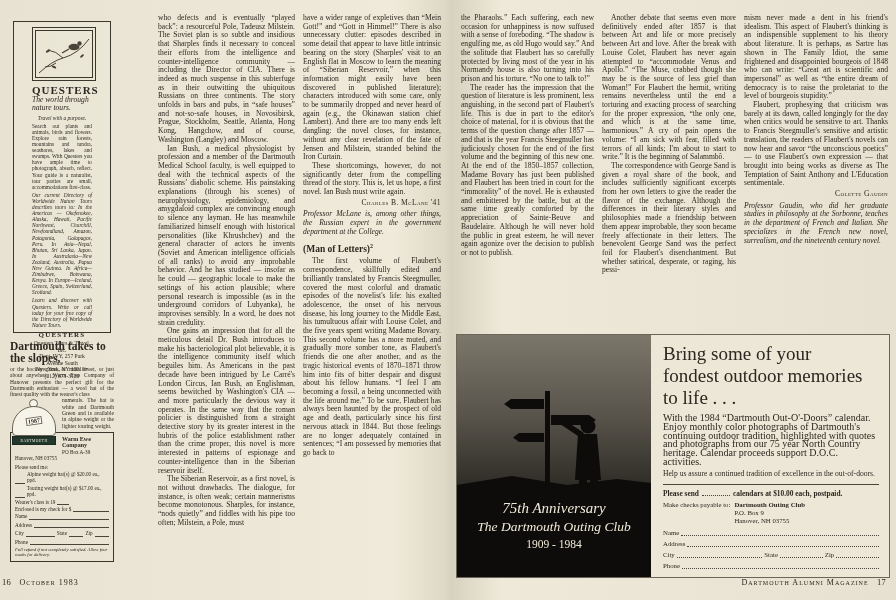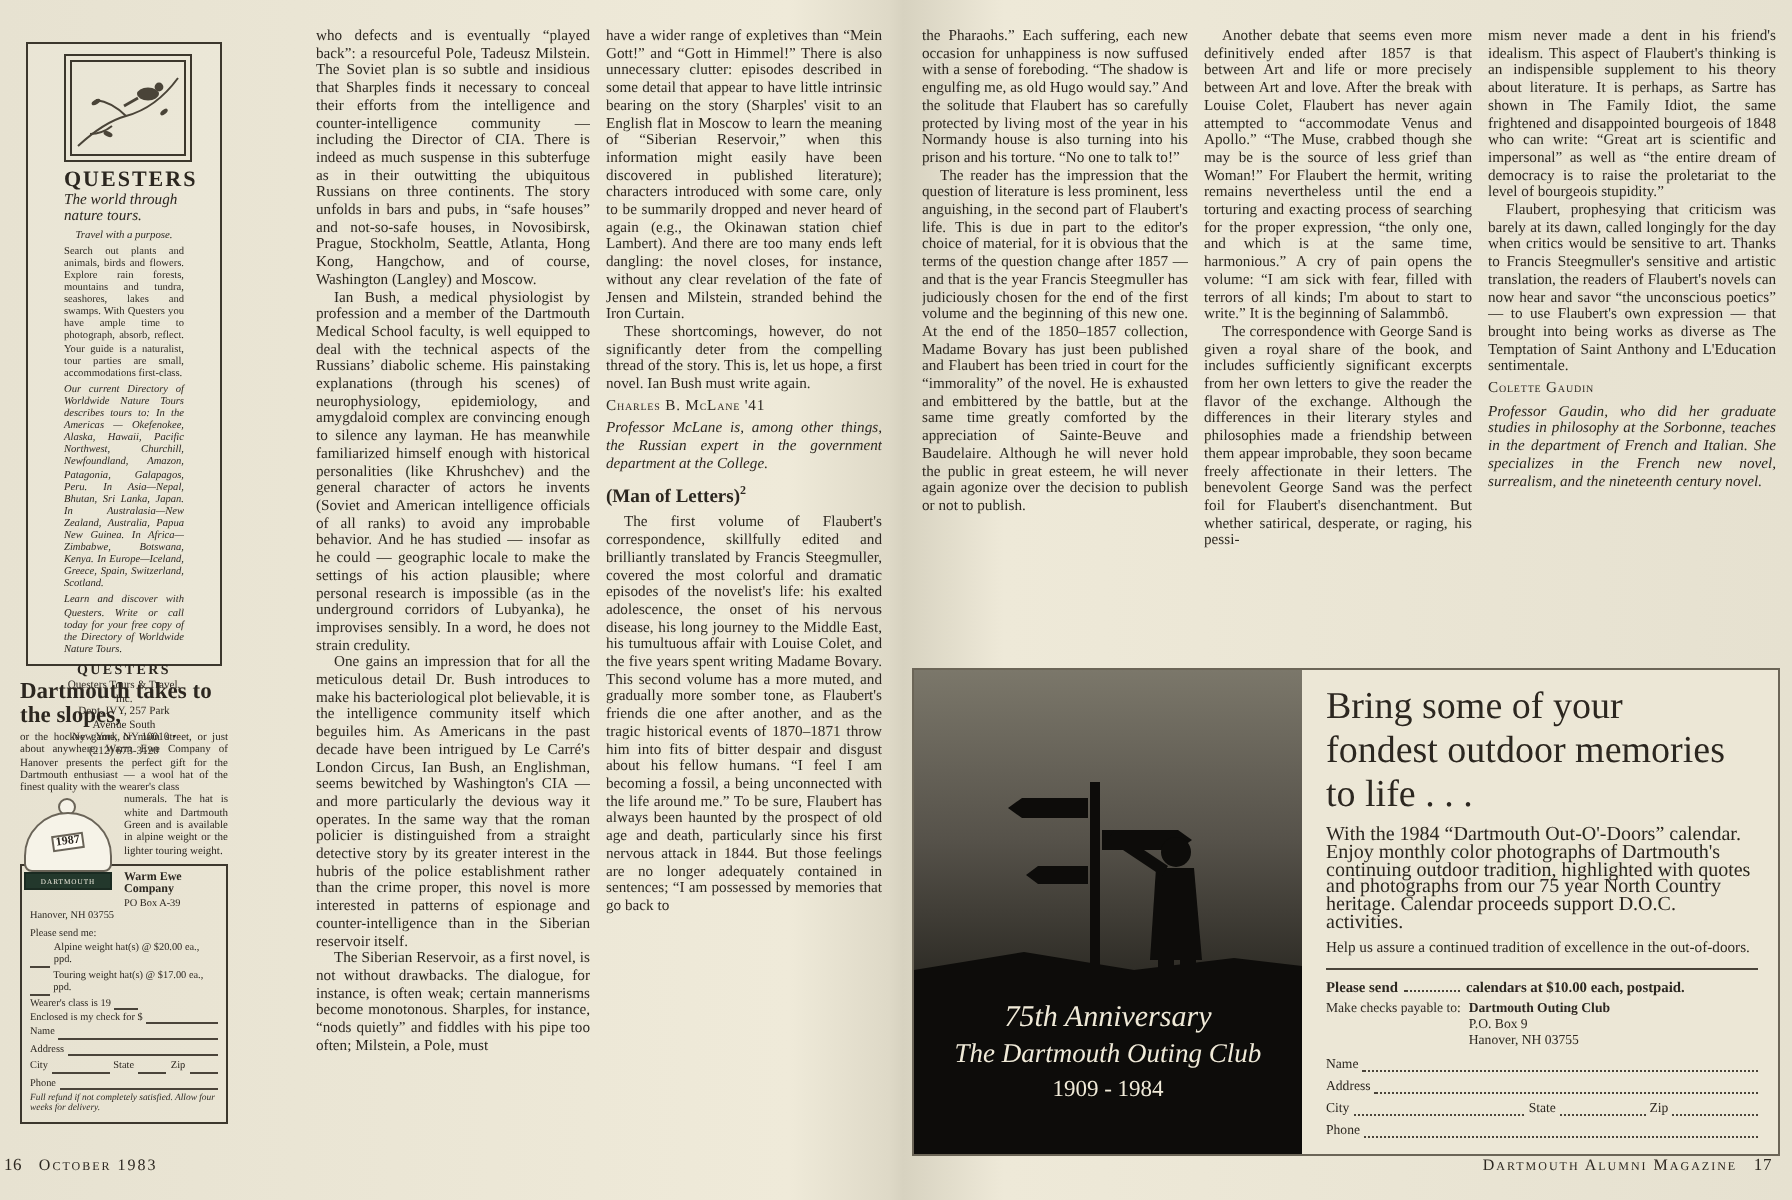--- a/index.html
+++ b/index.html
@@ -10,21 +10,21 @@
   
   .col{position:absolute;top:14px;text-align:justify;font-size:7.6px;line-height:8.7px;overflow:hidden;hyphens:auto}
   .col p{margin:0}
   .col p + p{text-indent:9px}
   .indent-first p:first-child{text-indent:9px}
   #l-col2{left:158px;width:137px;height:552px}
   #l-col3{left:303px;width:138px;height:552px}
   #r-col1{left:461px;width:133px;height:314px}
   #r-col2{left:602px;width:134px;height:314px}
   #r-col3{left:744px;width:144px;height:334px}
-  .byline{font-variant:small-caps;letter-spacing:.4px;margin:2px 0 3px;text-indent:0}
+  .byline{text-align:right;font-variant:small-caps;letter-spacing:.4px;margin:2px 0 3px;text-indent:0}
   .note{font-style:italic;margin-bottom:4px}
   .section-head{font-size:9.5px;font-weight:bold;margin:5px 0 4px;text-align:left;font-style:normal}
   .section-head sup{font-size:6px}
   .book{font-style:italic;margin-bottom:4px;text-align:left;line-height:8.9px}
   .book-title{letter-spacing:.2px}
   
   #questers{position:absolute;left:13px;top:21px;width:98px;height:312px;border:1px solid #3c372d;padding:5px 18px;background:rgba(255,255,250,.12)}
   .q-frame{width:64px;height:54px;margin:0 auto;border:1px solid #3c372d;padding:2px}
   .q-frame-inner{width:100%;height:100%;border:1px solid #3c372d;display:flex;align-items:center;justify-content:center}
   .q-logo{text-align:center;font-size:11px;font-weight:bold;letter-spacing:1px;margin-top:3px}

